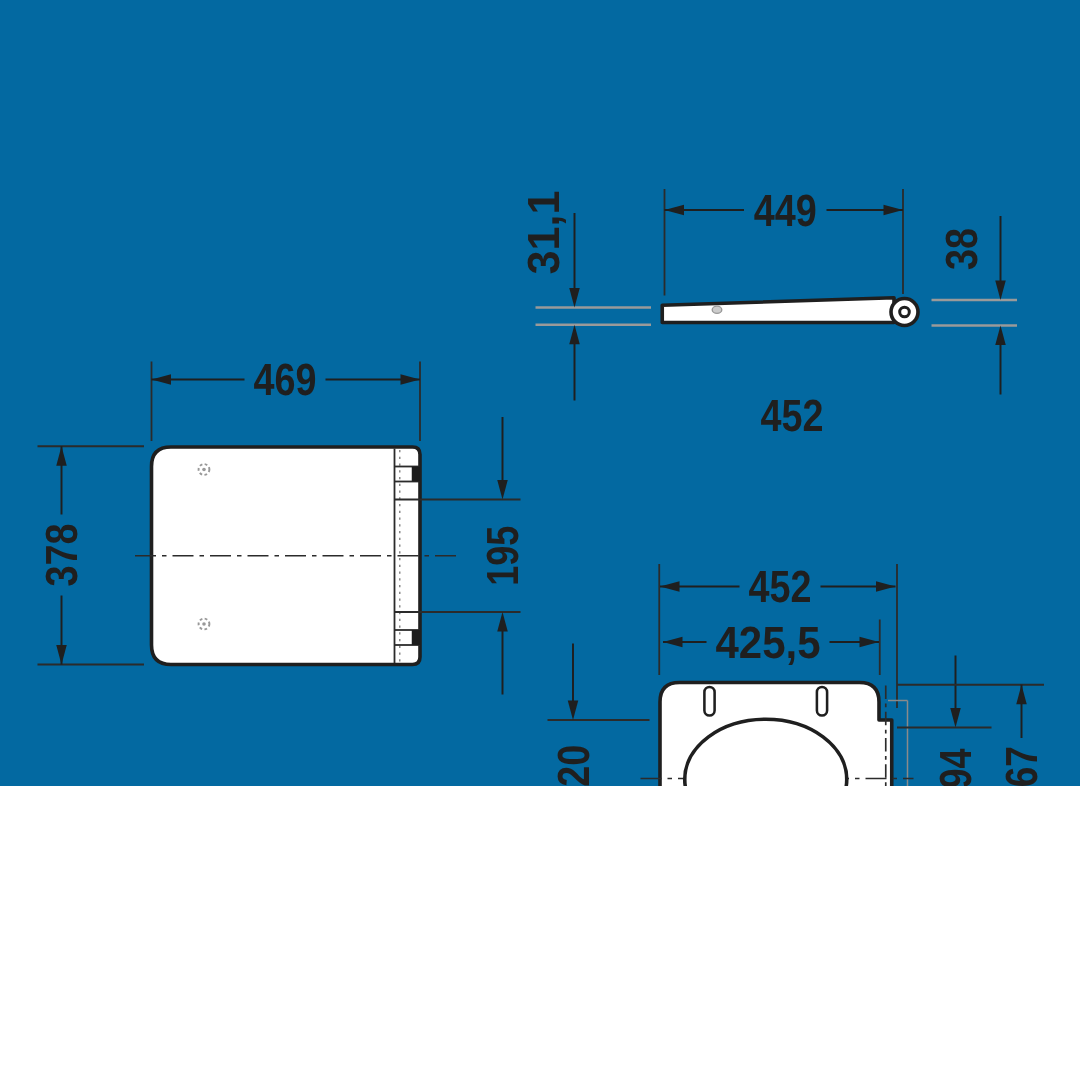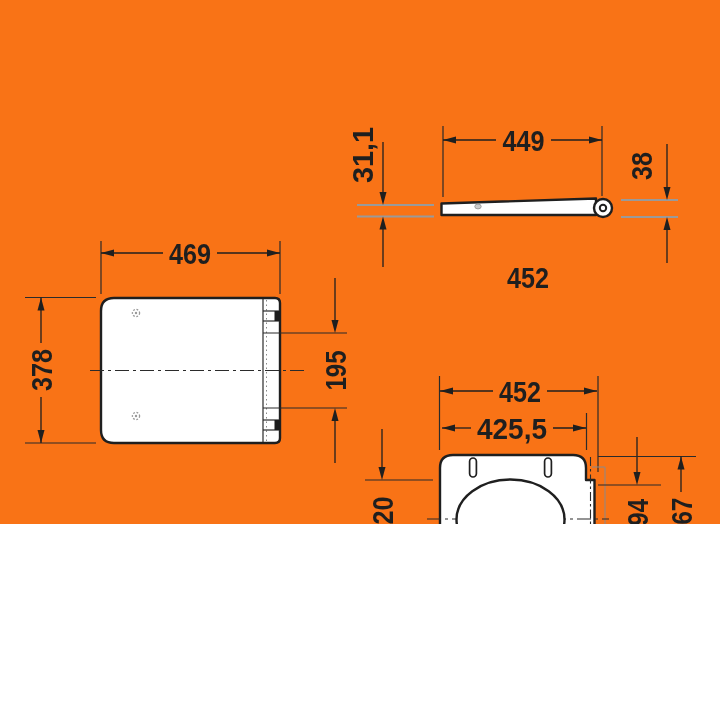--- a/index.html
+++ b/index.html
@@ -1,16 +1,16 @@
 <!DOCTYPE html>
 <html><head>
 <meta charset="utf-8">
 <style>
   html,body{margin:0;padding:0;background:#ffffff;}
-  #stage{position:relative;width:720px;height:524px;background:#f97316;overflow:hidden;}
+  #stage{position:relative;width:720px;height:524px;background:#0369a1;overflow:hidden;}
   svg{position:absolute;left:0;top:0;}
   .ol{stroke:#1f1f1f;stroke-width:2.4;fill:#ffffff;stroke-linejoin:round;stroke-linecap:round;}
   .ol2{stroke:#1f1f1f;stroke-width:2;fill:#ffffff;}
   .thin{stroke:#2b2b2b;stroke-width:1.2;fill:none;}
   .dim{stroke:#1f1f1f;stroke-width:1.3;fill:none;}
   .arr{fill:#1f1f1f;stroke:none;}
   .gray{stroke:#9a9a9a;stroke-width:1.8;fill:none;}
   .graythin{stroke:#8a8a8a;stroke-width:1;fill:none;}
   .cl{stroke:#2b2b2b;stroke-width:1.1;stroke-dasharray:14 4 3 4;fill:none;}
   .cl2{stroke:#2b2b2b;stroke-width:1.1;stroke-dasharray:9 3 2.5 3;fill:none;}

